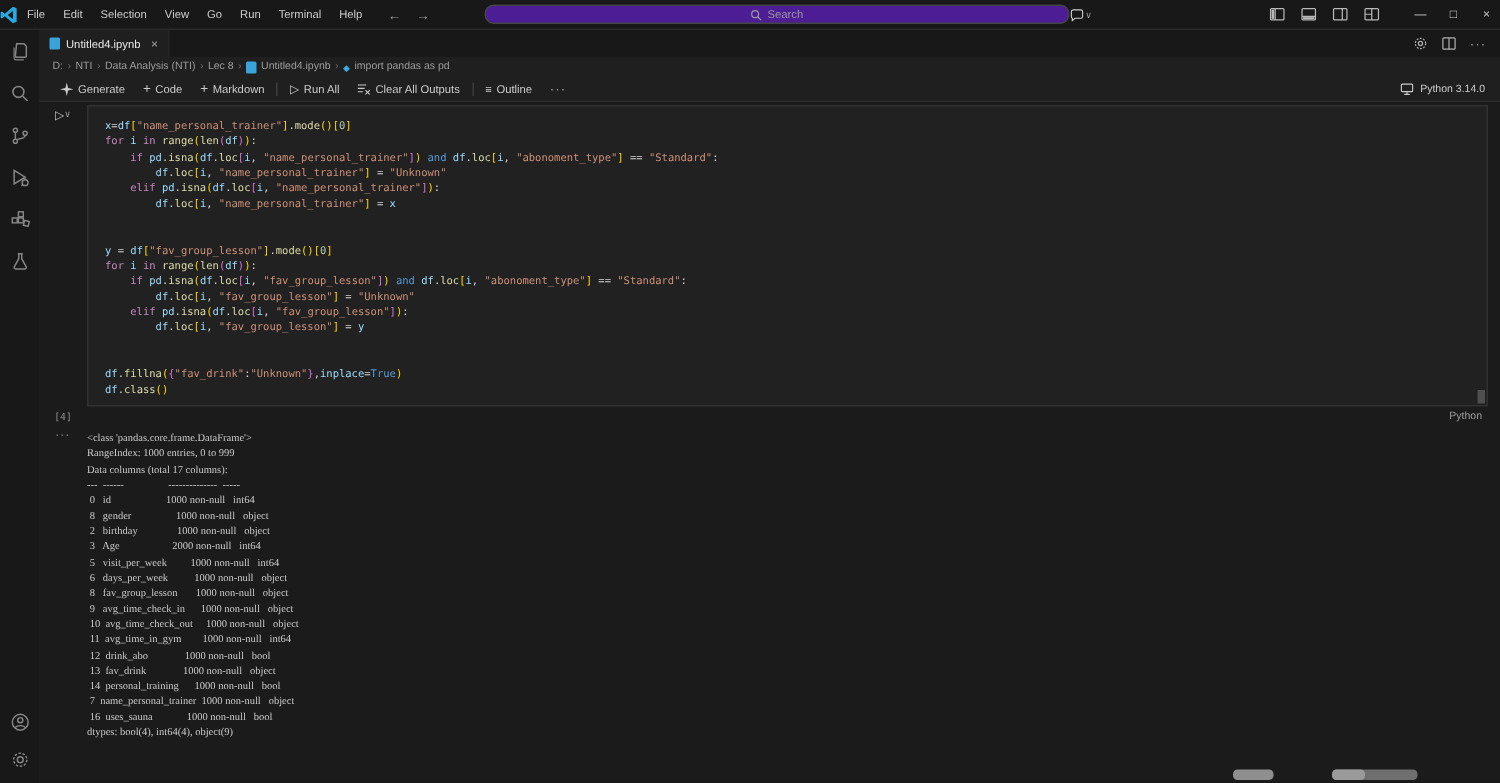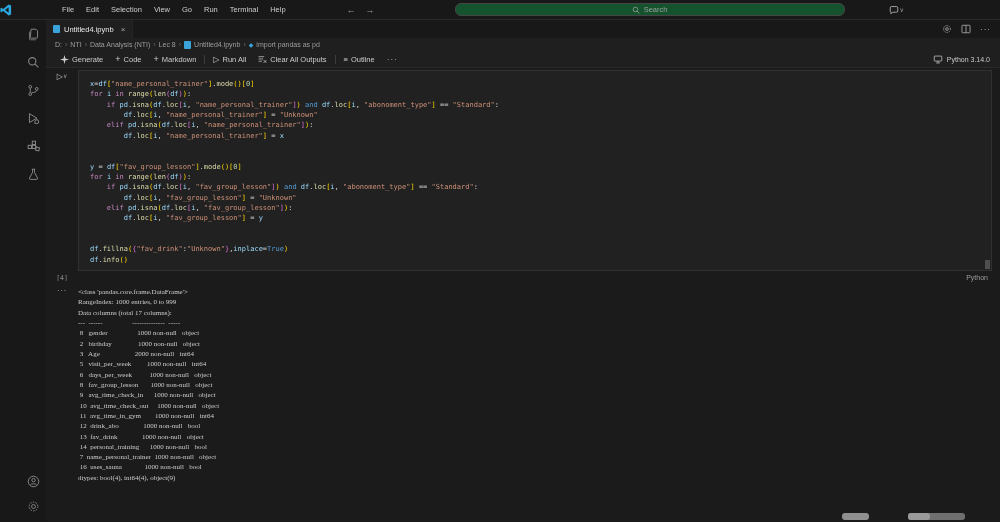--- a/index.html
+++ b/index.html
@@ -2,39 +2,39 @@
 <html><head>
 <meta charset="utf-8">
 <style>
   * { margin:0; padding:0; box-sizing:border-box; }
   html,body { width:1000px; height:522px; overflow:hidden; background:#181818;
     font-family:"Liberation Sans", sans-serif; color:#cccccc; }
   svg { display:block; }
 
   
   .titlebar { height:20px; background:#181818; border-bottom:1px solid #2a2a2a;
-    display:flex; align-items:center;gap:44px; }
+    display:flex; align-items:center; }
   .logo { width:24px; display:flex; justify-content:center; }
   .menubar { display:flex; align-items:center; }
   .menu-item { font-size:7.5px; color:#cccccc; padding:0 6px; cursor:default; }
   .nav-arrows { display:flex; align-items:center; margin-left:6px; color:#9d9d9d; }
   .nav-arrows span { font-size:9px; padding:0 5px; }
   .tb-center { flex:1; display:flex; justify-content:center; align-items:center; }
-  .searchbox { width:390px; height:13px; background:#14532d; border:1px solid #454545;
+  .searchbox { width:390px; height:13px; background:#4c1d95; border:1px solid #454545;
     border-radius:6px; display:flex; align-items:center; justify-content:center;
     gap:4px; color:#9d9d9d; font-size:7.5px;margin-left:31px; }
   .tb-right { display:flex; align-items:center; gap:2px; padding-right:4px; }
   .copilot { display:flex; align-items:center; gap:1px; color:#cccccc; margin-right:116px; }
   .chev { font-size:6px; color:#9d9d9d; }
   .layout-icons { display:flex; align-items:center; gap:10px; margin-right:14px; }
   .win-controls { display:flex; align-items:center; }
   .win-controls span { width:22px; text-align:center; font-size:8px; color:#cccccc; }
 
   
-  .shell { display:flex; height:501px;padding-left:20px; }
+  .shell { display:flex; height:501px; }
   .activitybar { width:26px; background:#181818; display:flex; flex-direction:column;
     align-items:center; padding-top:8px; }
   .ab-top { display:flex; flex-direction:column; gap:15px; align-items:center; }
   .ab-bottom { margin-top:auto; display:flex; flex-direction:column; gap:12px;
     align-items:center; padding-bottom:8px; }
   .ab-icon { opacity:.85; }
 
   .workbench { flex:1; display:flex; flex-direction:column; background:#1f1f1f; min-width:0; }
 
   
@@ -318,39 +318,40 @@
               <div class="code-line">&nbsp;</div>
               <div class="code-line"><span class="tk-v">y</span><span class="tk-p"> = </span><span class="tk-v">df</span><span class="tk-b1">[</span><span class="tk-s">"fav_group_lesson"</span><span class="tk-b1">]</span><span class="tk-p">.</span><span class="tk-f">mode</span><span class="tk-b1">()[</span><span class="tk-n">0</span><span class="tk-b1">]</span></div>
               <div class="code-line"><span class="tk-k">for</span><span class="tk-p"> </span><span class="tk-v">i</span><span class="tk-p"> </span><span class="tk-k">in</span><span class="tk-p"> </span><span class="tk-f">range</span><span class="tk-b1">(</span><span class="tk-f">len</span><span class="tk-b2">(</span><span class="tk-v">df</span><span class="tk-b2">)</span><span class="tk-b1">)</span><span class="tk-p">:</span></div>
               <div class="code-line"><span class="tk-p">    </span><span class="tk-k">if</span><span class="tk-p"> </span><span class="tk-v">pd</span><span class="tk-p">.</span><span class="tk-f">isna</span><span class="tk-b1">(</span><span class="tk-v">df</span><span class="tk-p">.</span><span class="tk-f">loc</span><span class="tk-b2">[</span><span class="tk-v">i</span><span class="tk-p">, </span><span class="tk-s">"fav_group_lesson"</span><span class="tk-b2">]</span><span class="tk-b1">)</span><span class="tk-p"> </span><span class="tk-kb">and</span><span class="tk-p"> </span><span class="tk-v">df</span><span class="tk-p">.</span><span class="tk-f">loc</span><span class="tk-b1">[</span><span class="tk-v">i</span><span class="tk-p">, </span><span class="tk-s">"abonoment_type"</span><span class="tk-b1">]</span><span class="tk-p"> == </span><span class="tk-s">"Standard"</span><span class="tk-p">:</span></div>
               <div class="code-line"><span class="tk-p">        </span><span class="tk-v">df</span><span class="tk-p">.</span><span class="tk-f">loc</span><span class="tk-b1">[</span><span class="tk-v">i</span><span class="tk-p">, </span><span class="tk-s">"fav_group_lesson"</span><span class="tk-b1">]</span><span class="tk-p"> = </span><span class="tk-s">"Unknown"</span></div>
               <div class="code-line"><span class="tk-p">    </span><span class="tk-k">elif</span><span class="tk-p"> </span><span class="tk-v">pd</span><span class="tk-p">.</span><span class="tk-f">isna</span><span class="tk-b1">(</span><span class="tk-v">df</span><span class="tk-p">.</span><span class="tk-f">loc</span><span class="tk-b2">[</span><span class="tk-v">i</span><span class="tk-p">, </span><span class="tk-s">"fav_group_lesson"</span><span class="tk-b2">]</span><span class="tk-b1">)</span><span class="tk-p">:</span></div>
               <div class="code-line"><span class="tk-p">        </span><span class="tk-v">df</span><span class="tk-p">.</span><span class="tk-f">loc</span><span class="tk-b1">[</span><span class="tk-v">i</span><span class="tk-p">, </span><span class="tk-s">"fav_group_lesson"</span><span class="tk-b1">]</span><span class="tk-p"> = </span><span class="tk-v">y</span></div>
               <div class="code-line">&nbsp;</div>
               <div class="code-line">&nbsp;</div>
               <div class="code-line"><span class="tk-v">df</span><span class="tk-p">.</span><span class="tk-f">fillna</span><span class="tk-b1">(</span><span class="tk-b2">{</span><span class="tk-s">"fav_drink"</span><span class="tk-p">:</span><span class="tk-s">"Unknown"</span><span class="tk-b2">}</span><span class="tk-p">,</span><span class="tk-v">inplace</span><span class="tk-p">=</span><span class="tk-kb">True</span><span class="tk-b1">)</span></div>
-              <div class="code-line"><span class="tk-v">df</span><span class="tk-p">.</span><span class="tk-f">info</span><span class="tk-b1">()</span></div>
+              <div class="code-line"><span class="tk-v">df</span><span class="tk-p">.</span><span class="tk-f">class</span><span class="tk-b1">()</span></div>
             </div>
           <div class="editor-scroll-thumb"></div>
         </div>
       </div>
       <div class="cell-footer">
         <span class="exec-count">[4]</span>
         <span class="lang-label">Python</span>
       </div>
 
       <div class="output-row">
         <div class="output-gutter">
           <span class="out-more">···</span>
         </div>
         <div class="output-body" id="output-lines">
             <div class="out-line">&lt;class 'pandas.core.frame.DataFrame'&gt;</div>
             <div class="out-line">RangeIndex: 1000 entries, 0 to 999</div>
             <div class="out-line">Data columns (total 17 columns):</div>
             <div class="out-line">---  ------                 --------------  ----- </div>
+            <div class="out-line"> 0   id                     1000 non-null   int64 </div>
             <div class="out-line"> 8   gender                 1000 non-null   object</div>
             <div class="out-line"> 2   birthday               1000 non-null   object</div>
             <div class="out-line"> 3   Age                    2000 non-null   int64 </div>
             <div class="out-line"> 5   visit_per_week         1000 non-null   int64 </div>
             <div class="out-line"> 6   days_per_week          1000 non-null   object</div>
             <div class="out-line"> 8   fav_group_lesson       1000 non-null   object</div>
             <div class="out-line"> 9   avg_time_check_in      1000 non-null   object</div>
             <div class="out-line"> 10  avg_time_check_out     1000 non-null   object</div>
             <div class="out-line"> 11  avg_time_in_gym        1000 non-null   int64 </div>
             <div class="out-line"> 12  drink_abo              1000 non-null   bool  </div>

